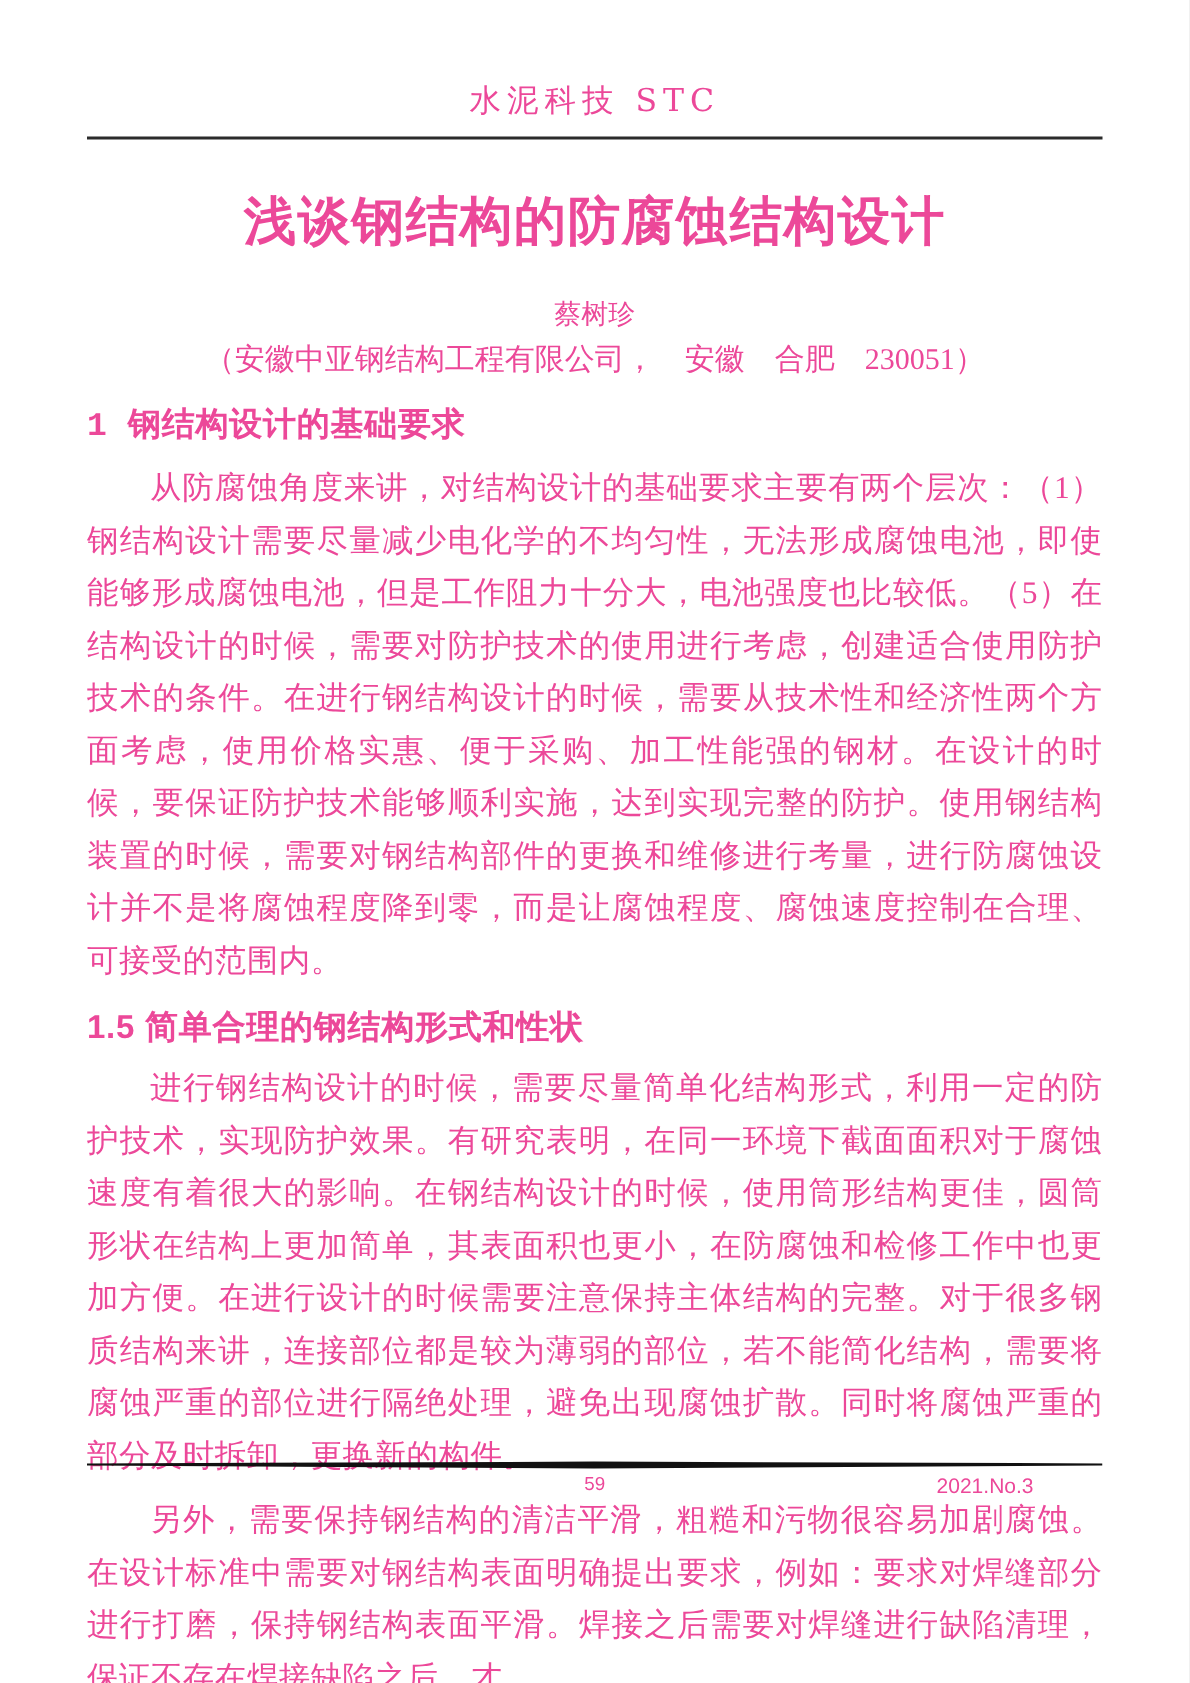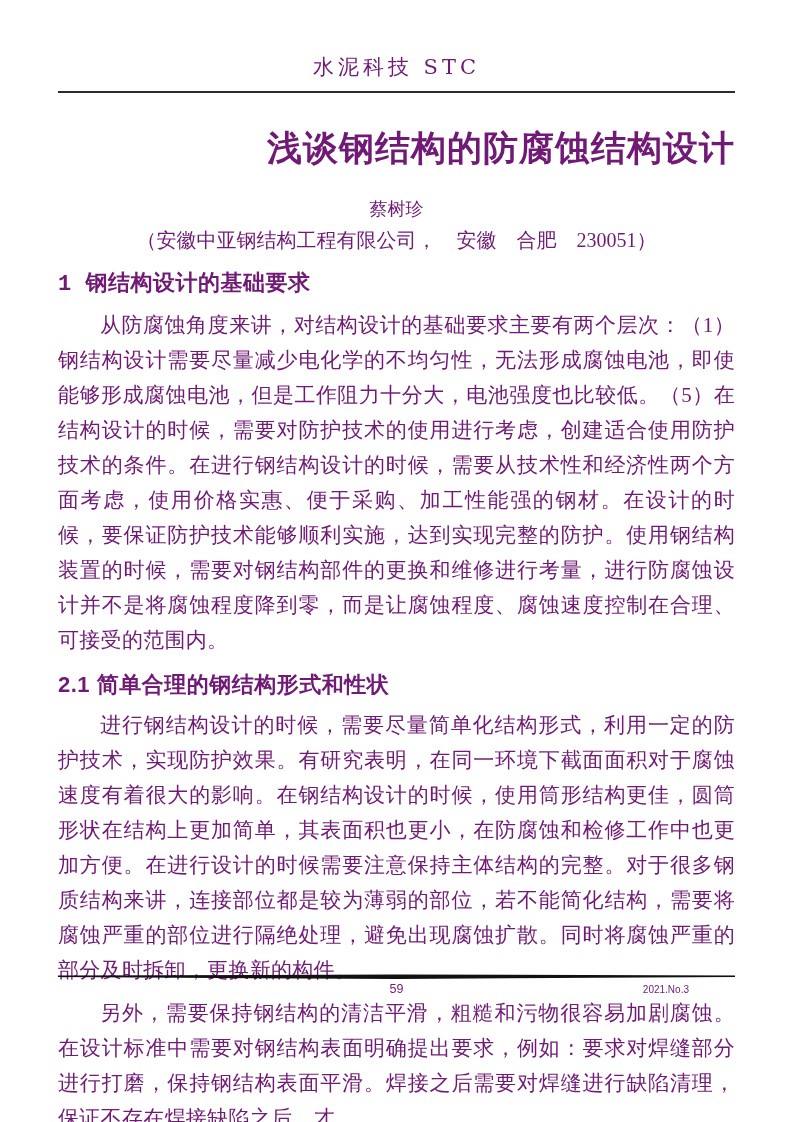--- a/index.html
+++ b/index.html
@@ -3,42 +3,42 @@
 <meta charset="utf-8">
 <style>
   * { margin: 0; padding: 0; box-sizing: border-box; }
   html, body { background: #e8e8e8; }
   .page {
     position: relative;
     width: 793px;
     height: 1122px;
     margin: 0 auto;
     background: #ffffff;
-    color: #701a75;
+    color: #ec4899;
     overflow: hidden;
     font-family: "Liberation Serif", "DejaVu Serif", serif;
   }
   .content {
     padding: 54px 58px 0 58px;
   }
   .journal-header {
     text-align: center;
     font-size: 21px;
     line-height: 27px;
     letter-spacing: 4px;
     font-family: "DejaVu Serif", "Liberation Serif", serif;
   }
   .header-rule {
     margin-top: 10px;
     height: 0;
     border-top: 2px solid #2b2b2b;
   }
   .article-title {
     margin-top: 32px;
-    text-align: right;
+    text-align: center;
     font-size: 35px;
     line-height: 46px;
     font-weight: bold;
     letter-spacing: 1px;
     font-family: "Liberation Sans", "DejaVu Sans", sans-serif;
   }
   .author {
     margin-top: 26px;
     text-align: center;
     font-size: 18px;
@@ -90,21 +90,21 @@
   }
   .page-number {
     text-align: center;
     font-size: 12.5px;
     line-height: 17px;
   }
   .issue-label {
     position: absolute;
     right: 46px;
     top: 0;
-    font-size: 10px;
+    font-size: 14px;
     line-height: 18px;
   }
 </style>
 </head>
 <body>
 
 <div class="page">
   <div class="content">
 
     <div class="journal-header">水泥科技 STC</div>
@@ -115,21 +115,21 @@
 
     <div class="author">蔡树珍</div>
 
     <div class="affiliation">（安徽中亚钢结构工程有限公司，　安徽　合肥　230051）</div>
 
     <h2 class="sec-heading-1">1 钢结构设计的基础要求</h2>
 
     <p class="body-para">从防腐蚀角度来讲，对结构设计的基础要求主要有两个层次：（1）钢结构设计需要尽量减少电化学的不均匀性，无法形成腐蚀电池，即使能够形成腐蚀电池，但是工作阻力十分大，电池强度也比较低。（5）在结构设计的时候，需要对防护技术的使用进行考虑，创建适合使用防护技术的条件。在进行钢结构设计的时候，需要从技术性和经济性两个方面考虑，使用价格实惠、便于采购、加工性能强的钢材。在设计的时候，要保证防护技术能够顺利实施，达到实现完整的防护。使用钢结构装置的时候，需要对钢结构部件的更换和维修进行考量，进行防腐蚀设计并不是将腐蚀程度降到零，而是让腐蚀程度、腐蚀速度控制在合理、可接受的范围内。</p>
 
 
-    <h3 class="sec-heading-2">2.1 简单合理的钢结构形式和性状</h3>
+    <h3 class="sec-heading-2">1.5 简单合理的钢结构形式和性状</h3>
 
     <p class="body-para">进行钢结构设计的时候，需要尽量简单化结构形式，利用一定的防护技术，实现防护效果。有研究表明，在同一环境下截面面积对于腐蚀速度有着很大的影响。在钢结构设计的时候，使用筒形结构更佳，圆筒形状在结构上更加简单，其表面积也更小，在防腐蚀和检修工作中也更加方便。在进行设计的时候需要注意保持主体结构的完整。对于很多钢质结构来讲，连接部位都是较为薄弱的部位，若不能简化结构，需要将腐蚀严重的部位进行隔绝处理，避免出现腐蚀扩散。同时将腐蚀严重的部分及时拆卸，更换新的构件。</p>
 
     <p class="body-para">另外，需要保持钢结构的清洁平滑，粗糙和污物很容易加剧腐蚀。在设计标准中需要对钢结构表面明确提出要求，例如：要求对焊缝部分进行打磨，保持钢结构表面平滑。焊接之后需要对焊缝进行缺陷清理，保证不存在焊接缺陷之后，才</p>
 
   </div>
 
   <div class="footer">
     <svg class="footer-rule-svg" viewBox="0 0 677 6" preserveAspectRatio="none">
       <polygon points="0,1.6 338,0.4 677,1.6 677,3.0 338,5.0 0,3.0" fill="#111111"></polygon>

